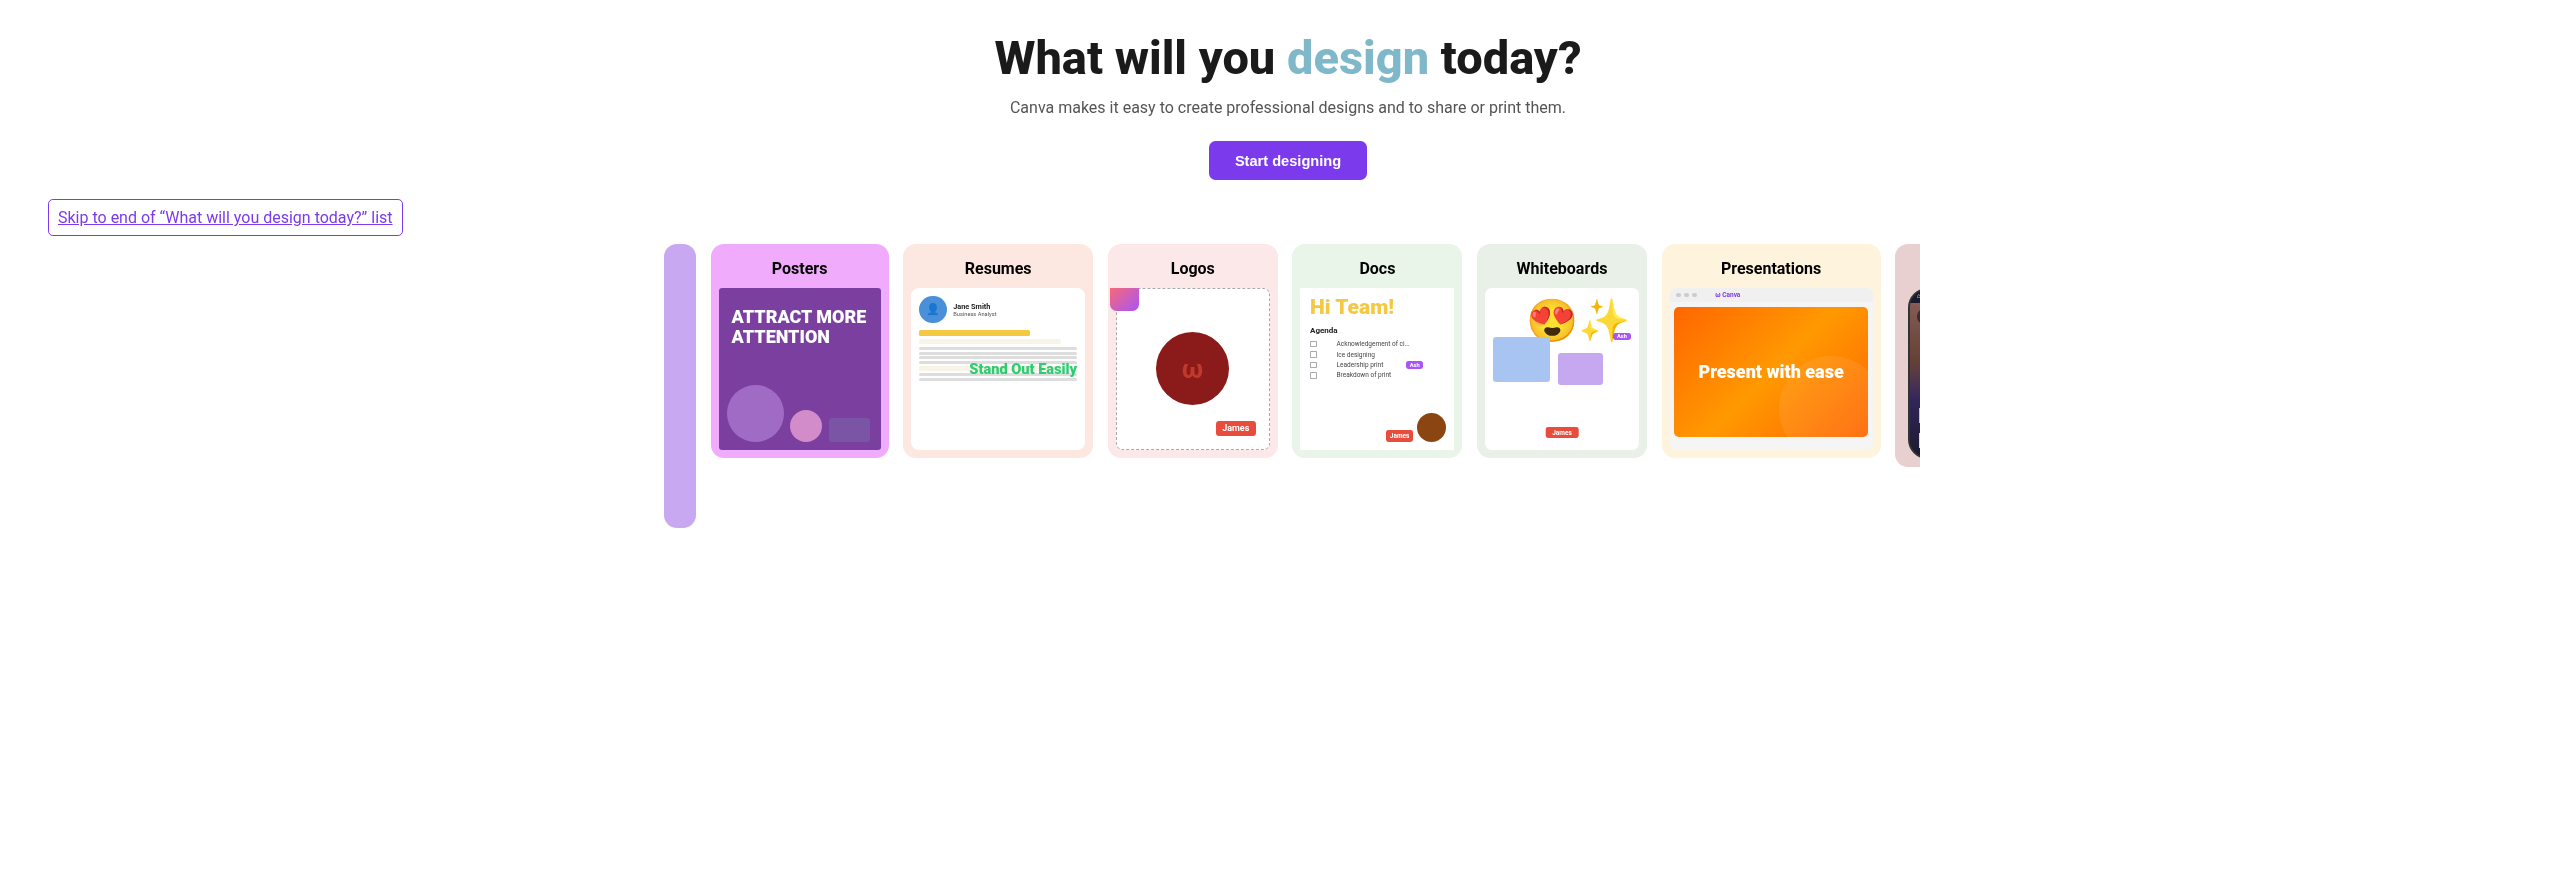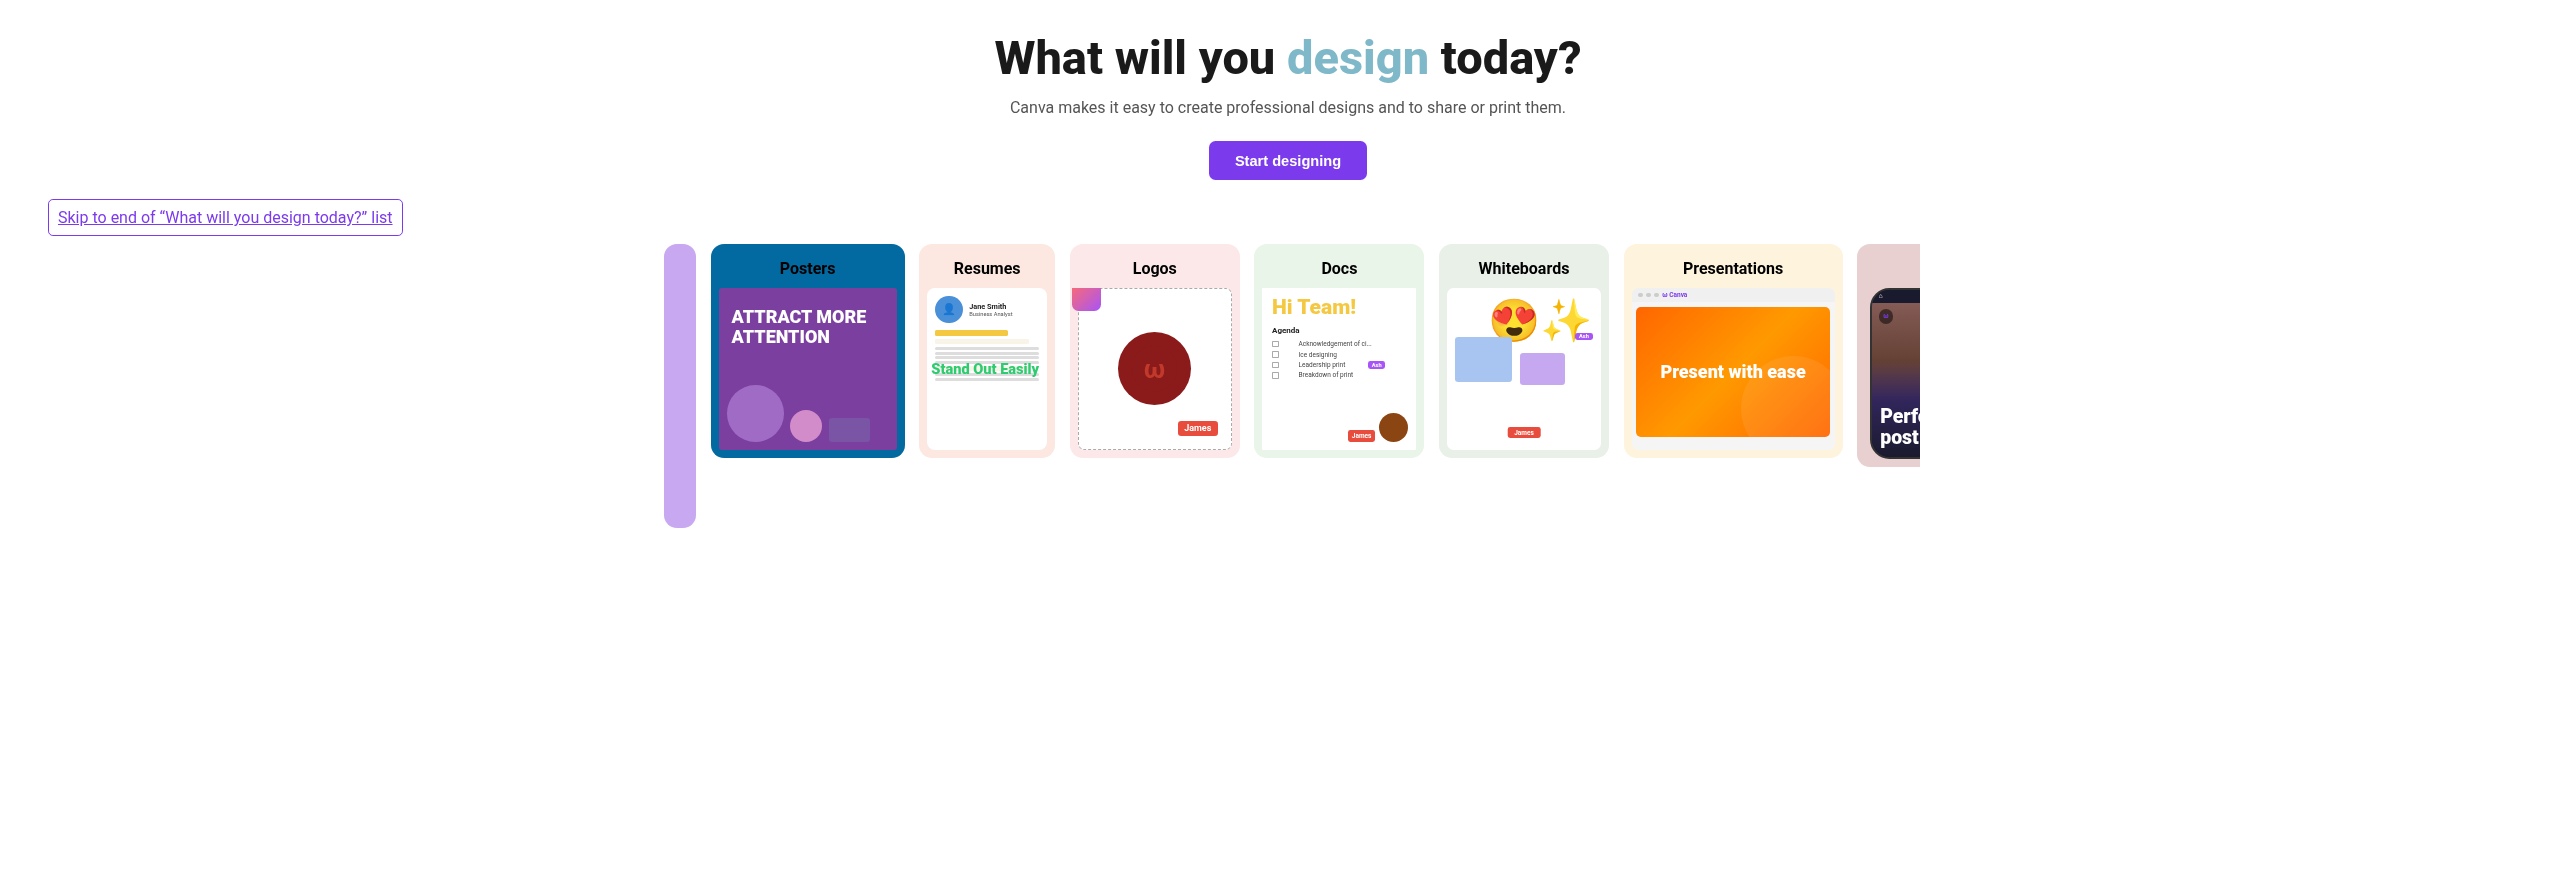--- a/index.html
+++ b/index.html
@@ -98,22 +98,22 @@
     }
 
     .card-body {
       flex: 1;
       position: relative;
       overflow: hidden;
     }
 
     
     .card-posters {
-      width: 194px;
-      background: #0369a1;
+      width: 178px;
+      background: #f0abfc;
       border-radius: 13px;
     }
     .poster-inner {
       background: #7b3fa0;
       margin: 0 8px 8px;
       border-radius: 3px;
       padding: 19.5px 13px;
       min-height: 162px;
       display: flex;
       flex-direction: column;
@@ -152,21 +152,21 @@
     }
     .rect-shape {
       width: 41px; height: 24px;
       background: #7b5ea7;
       border-radius: 3.2px;
       opacity: 0.7;
     }
 
     
     .card-resumes {
-      width: 136px;
+      width: 190px;
       background: #fce8e0;
       border-radius: 13px;
     }
     .resume-inner {
       background: #fff;
       margin: 0 8px 8px;
       border-radius: 8px;
       padding: 8px;
       min-height: 162px;
       font-size: 5.7px;
@@ -434,21 +434,21 @@
       align-items: center;
       padding: 0 6.5px;
       gap: 3.2px;
     }
     .pres-dot {
       width: 4.9px; height: 4.9px;
       border-radius: 50%;
       background: #ccc;
     }
     .pres-canva-logo {
-      margin-left: 0;
+      margin-left: 15px;
       font-size: 6.5px;
       font-weight: bold;
       color: #7c3aed;
     }
     .pres-slide {
       background: linear-gradient(135deg, #ff6600 0%, #ff9900 50%, #ff6600 100%);
       margin: 4.9px;
       border-radius: 4.9px;
       min-height: 130px;
       display: flex;

